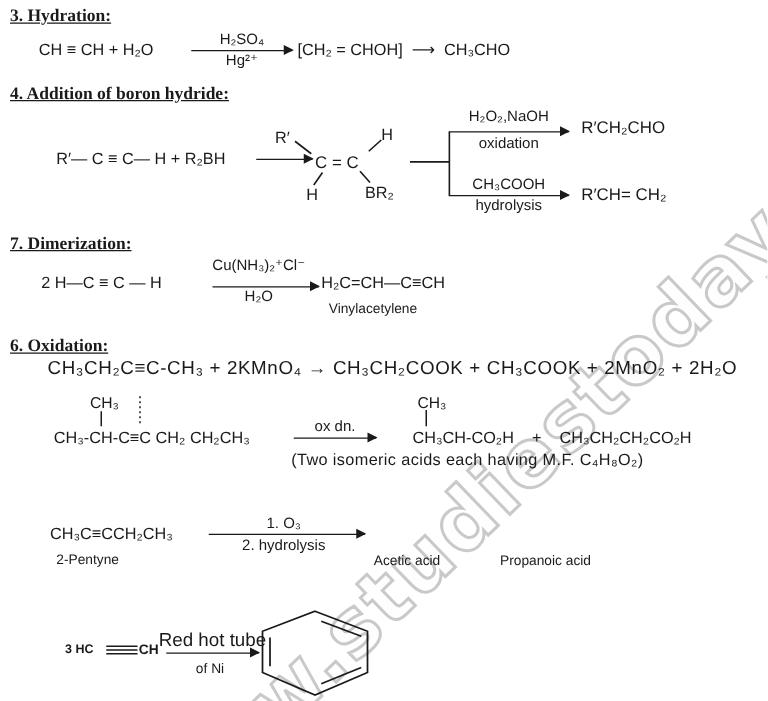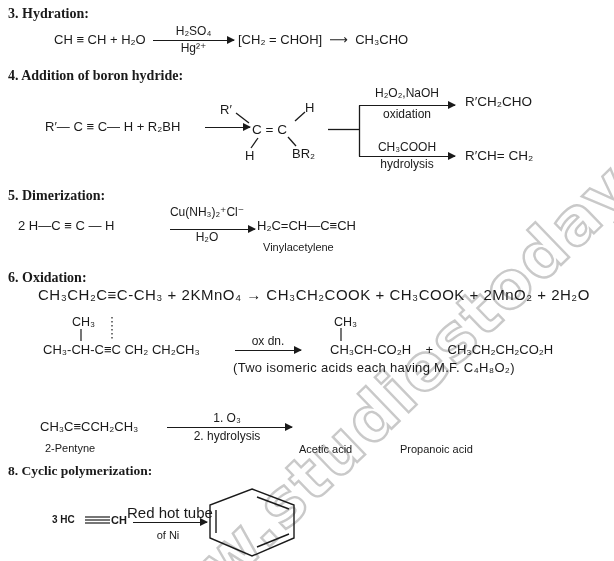--- a/index.html
+++ b/index.html
@@ -3,21 +3,21 @@
 <meta charset="utf-8">
 <style>
   html,body{margin:0;padding:0;background:#fff;}
   .page{position:relative;width:614px;height:561px;background:#ffffff;overflow:hidden;
         font-family:"Liberation Sans","DejaVu Sans",sans-serif;color:#1a1a1a;}
   .wm{position:absolute;left:95px;top:633px;transform:rotate(-44deg);transform-origin:0 0;
       font-family:"DejaVu Sans",sans-serif;font-size:64px;font-weight:bold;letter-spacing:2px;
       white-space:nowrap;color:rgba(250,250,250,0.25);-webkit-text-stroke:2.4px #c9c9c9;z-index:0;}
   .content{position:absolute;left:0;top:0;width:614px;height:561px;z-index:1;}
   .h{position:absolute;font-family:"Liberation Serif","DejaVu Serif",serif;font-weight:bold;
-     font-size:14px;white-space:pre;}
+     font-size:14px;white-space:pre;text-decoration:underline;}
   .f{position:absolute;font-size:13px;white-space:pre;}
   .lbl{position:absolute;font-size:12px;text-align:center;white-space:pre;}
   .cap{position:absolute;font-size:11px;white-space:pre;}
   .serif{font-family:Liberation Sans, sans-serif;}
   .arrow{position:absolute;height:0;border-top:1.3px solid #1a1a1a;}
   .arrow::after{content:"";position:absolute;right:-1px;top:-4.7px;width:0;height:0;
      border-left:8px solid #1a1a1a;border-top:4px solid transparent;border-bottom:4px solid transparent;}
   .vbar{display:inline-block;width:1.5px;height:17px;background:#111;vertical-align:-4px;margin:0 0.5px;}
   svg.overlay{position:absolute;left:0;top:0;}
 </style>
@@ -51,21 +51,21 @@
       </g>
       <g stroke="#1a1a1a" stroke-width="1.4" fill="none">
         <polygon points="252,489 294,505 294,538 252,556 210,538 210,505"></polygon>
         <line x1="257" y1="497" x2="289" y2="509"></line>
         <line x1="216" y1="510" x2="216" y2="533"></line>
         <line x1="289" y1="534" x2="257" y2="547"></line>
       </g>
     </svg>
 
     <div class="h" style="left:8px;top:6px">3. Hydration:</div>
-    <div class="f" style="left:54px;top:32px">CH ≡ CH + H₂O</div>
+    <div class="f" style="left:31px;top:32px">CH ≡ CH + H₂O</div>
     <div class="arrow" style="left:153px;top:40px;width:81px"></div>
     <div class="lbl" style="left:153px;top:24px;width:81px">H₂SO₄</div>
     <div class="lbl" style="left:153px;top:41px;width:81px">Hg²⁺</div>
     <div class="f" style="left:238px;top:32px">[CH₂ = CHOH]  ⟶  CH₃CHO</div>
 
     <div class="h" style="left:8px;top:68px">4. Addition of boron hydride:</div>
     <div class="f" style="left:45px;top:119px">R′— C ≡ C— H + R₂BH</div>
     <div class="arrow" style="left:205px;top:127px;width:45px"></div>
     <div class="f" style="left:220px;top:102px">R′</div>
     <div class="f" style="left:252px;top:122px;font-size:13.5px">C = C</div>
@@ -74,22 +74,22 @@
     <div class="f" style="left:292px;top:146px">BR₂</div>
     <div class="arrow" style="left:359px;top:105px;width:96px"></div>
     <div class="lbl" style="left:361px;top:86px;width:92px">H₂O₂,NaOH</div>
     <div class="lbl" style="left:361px;top:107px;width:92px">oxidation</div>
     <div class="f" style="left:465px;top:94px;font-size:13.5px">R′CH₂CHO</div>
     <div class="arrow" style="left:359px;top:156px;width:96px"></div>
     <div class="lbl" style="left:361px;top:140px;width:92px">CH₃COOH</div>
     <div class="lbl" style="left:361px;top:157px;width:92px">hydrolysis</div>
     <div class="f" style="left:465px;top:148px;font-size:13.5px">R′CH= CH₂</div>
 
-    <div class="h" style="left:8px;top:188px">5. Dimerization:</div>
-    <div class="f" style="left:18px;top:218px">2 H—C ≡ C — H</div>
+    <div class="h" style="left:8px;top:188px">7. Dimerization:</div>
+    <div class="f" style="left:33px;top:218px">2 H—C ≡ C — H</div>
     <div class="arrow" style="left:170px;top:229px;width:85px"></div>
     <div class="lbl" style="left:157px;top:205px;width:100px">Cu(NH₃)₂⁺Cl⁻</div>
     <div class="lbl" style="left:157px;top:230px;width:100px">H₂O</div>
     <div class="f" style="left:257px;top:218px">H₂C=CH—C≡CH</div>
     <div class="cap" style="left:263px;top:241px">Vinylacetylene</div>
 
     <div class="h" style="left:8px;top:270px">6. Oxidation:</div>
     <div class="f serif" style="left:38px;top:286px;font-size:15px;letter-spacing:0.5px">CH₃CH₂C≡C-CH₃ + 2KMnO₄ → CH₃CH₂COOK + CH₃COOK + 2MnO₂ + 2H₂O</div>
     <div class="f" style="left:72px;top:315px;font-size:12.5px">CH₃</div>
     <div class="f" style="left:43px;top:342px">CH₃-CH-C≡C CH₂ CH₂CH₃</div>
@@ -100,21 +100,20 @@
     <div class="f" style="left:233px;top:360px;letter-spacing:0.3px">(Two isomeric acids each having M.F. C₄H₈O₂)</div>
 
     <div class="f" style="left:40px;top:419px">CH₃C≡CCH₂CH₃</div>
     <div class="cap" style="left:45px;top:442px">2-Pentyne</div>
     <div class="arrow" style="left:167px;top:427px;width:125px"></div>
     <div class="lbl" style="left:167px;top:411px;width:120px">1. O₃</div>
     <div class="lbl" style="left:167px;top:429px;width:120px">2. hydrolysis</div>
     <div class="cap" style="left:299px;top:443px">Acetic acid</div>
     <div class="cap" style="left:400px;top:443px">Propanoic acid</div>
 
-    <div class="h" style="left:8px;top:463px;font-size:13.5px">8. Cyclic polymerization:</div>
     <div class="f" style="left:52px;top:514px;font-size:10px;font-weight:700">3 HC</div>
     <div class="f" style="left:111px;top:514px;font-size:11px;font-weight:600">CH</div>
     <div class="arrow" style="left:133px;top:522px;width:74px"></div>
     <div class="lbl" style="left:127px;top:504px;width:82px;font-size:15px">Red hot tube</div>
     <div class="lbl" style="left:127px;top:529px;width:82px;font-size:11px">of Ni</div>
 
   </div>
 </div>
 
 </body></html>

